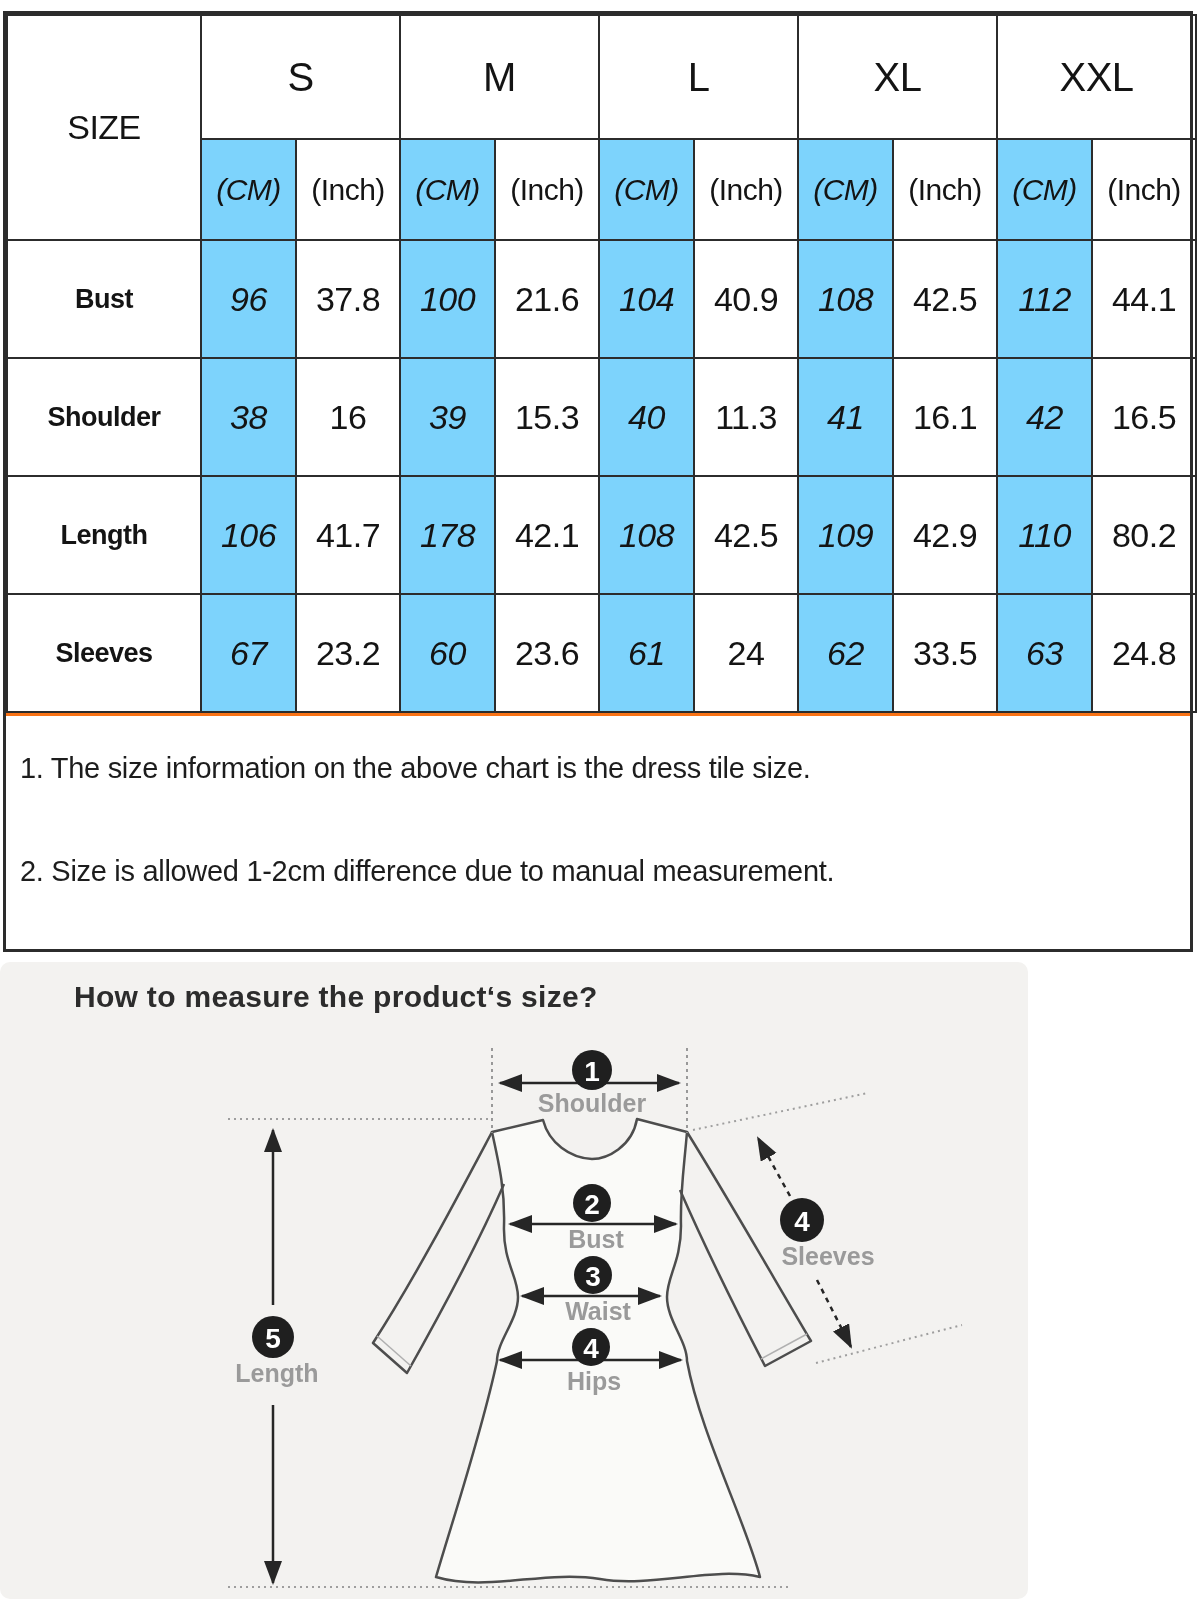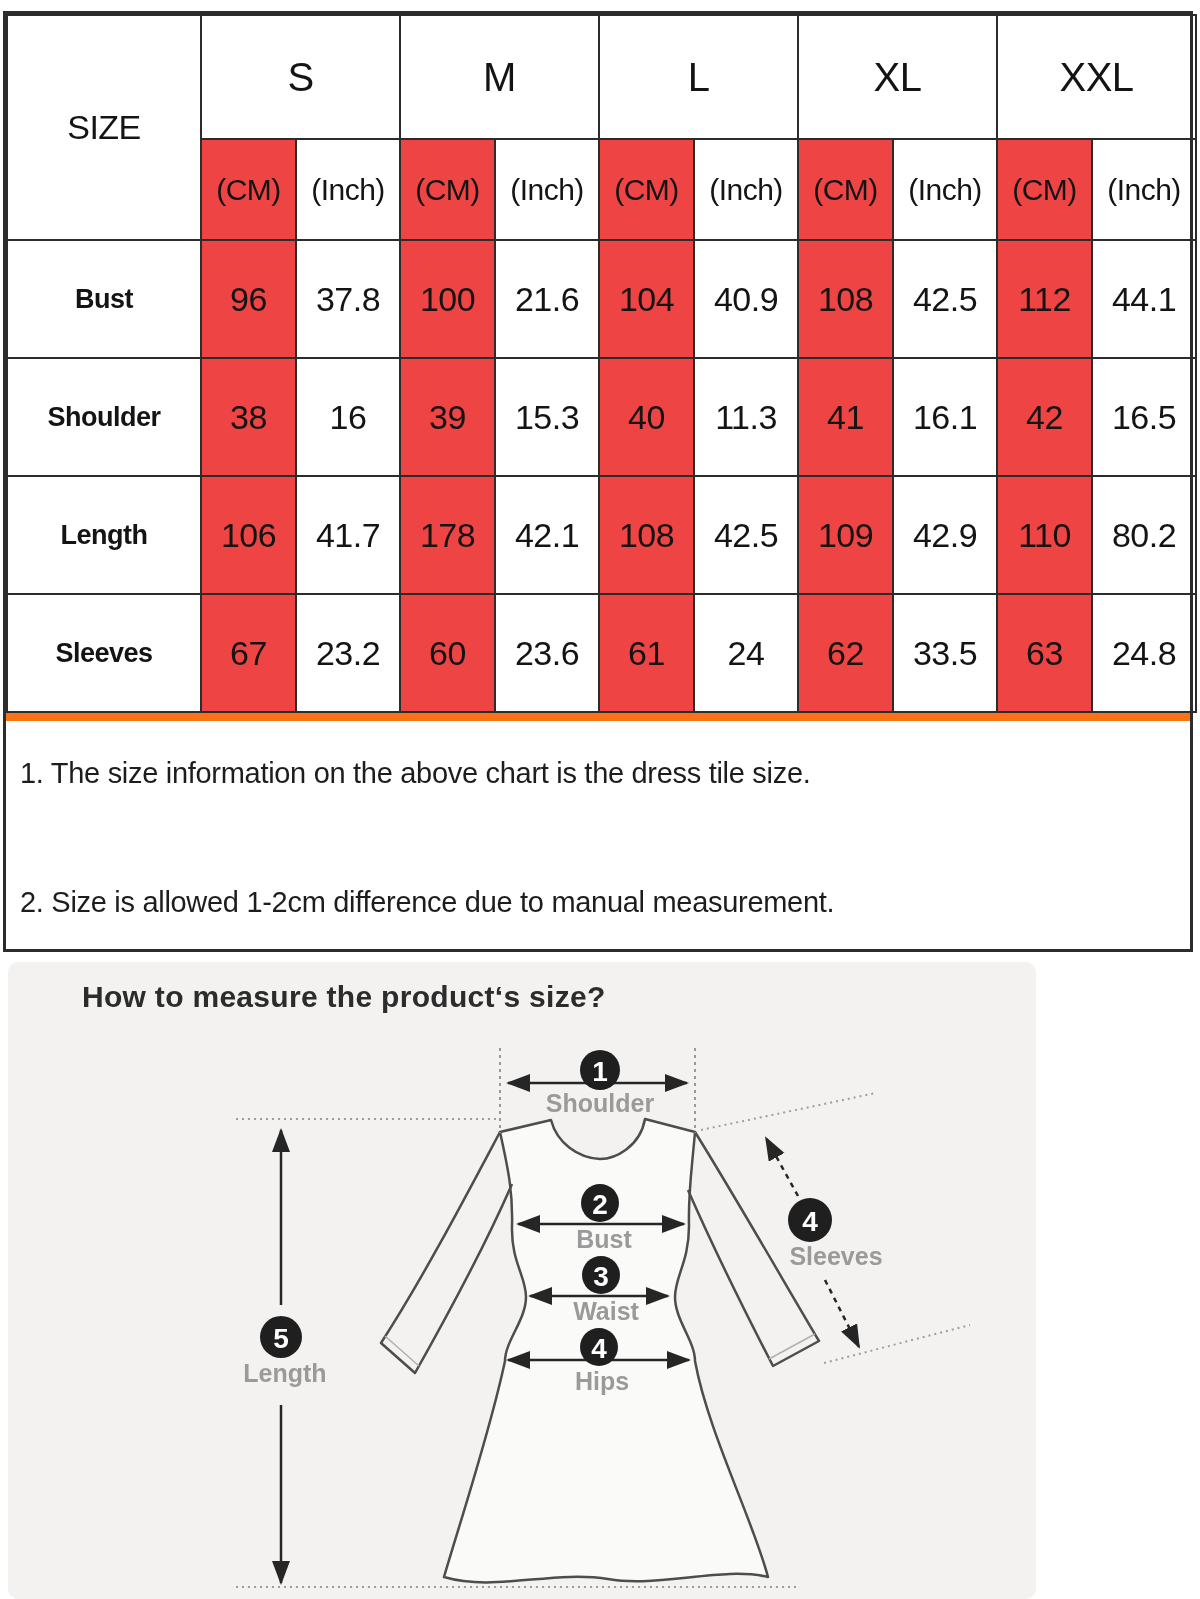--- a/index.html
+++ b/index.html
@@ -23,29 +23,29 @@
     color:#141414;letter-spacing:-0.5px;padding:0;
   }
   col.c-label{width:194px;}
   col.c-cm{width:95px;}
   col.c-in{width:104px;}
   .r-sizes td{height:122px;font-size:40px;font-weight:500;}
   .r-units td{height:99px;font-size:30px;border-bottom-width:6px;}
   .r-data td{height:116px;font-size:34px;}
   td.corner{font-size:34px;font-weight:400;letter-spacing:0;}
   td.rl{font-size:27px;font-weight:700;letter-spacing:0;}
-  td.g{background:#ef4444;}
+  td.g{background:#7dd3fc;font-style:italic;}
   
   .notes{flex:1;padding:36px 20px 0 14px;box-sizing:border-box;
-    border-top:8px solid #f97316;}
+    border-top:3px solid #f97316;}
   .notes p{margin:0;font-size:29px;color:#1d1d1d;letter-spacing:-0.3px;}
-  .notes p + p{margin-top:96px;}
+  .notes p + p{margin-top:70px;}
   
   .measure{
-    position:absolute;left:8px;top:962px;width:1028px;height:637px;
+    position:absolute;left:0;top:962px;width:1028px;height:637px;
     background:#f3f2f0;
     border-radius:10px;
   }
   .measure h2{
     position:absolute;left:74px;top:18px;margin:0;
     font-size:30px;font-weight:700;color:#2c2c2c;letter-spacing:0.3px;
   }
   .measure svg{position:absolute;left:0;top:0;}
   .ann-label{font-size:25px;font-weight:600;fill:#9a9a9a;}
   .ann-num{font-size:28px;font-weight:700;fill:#ffffff;}

